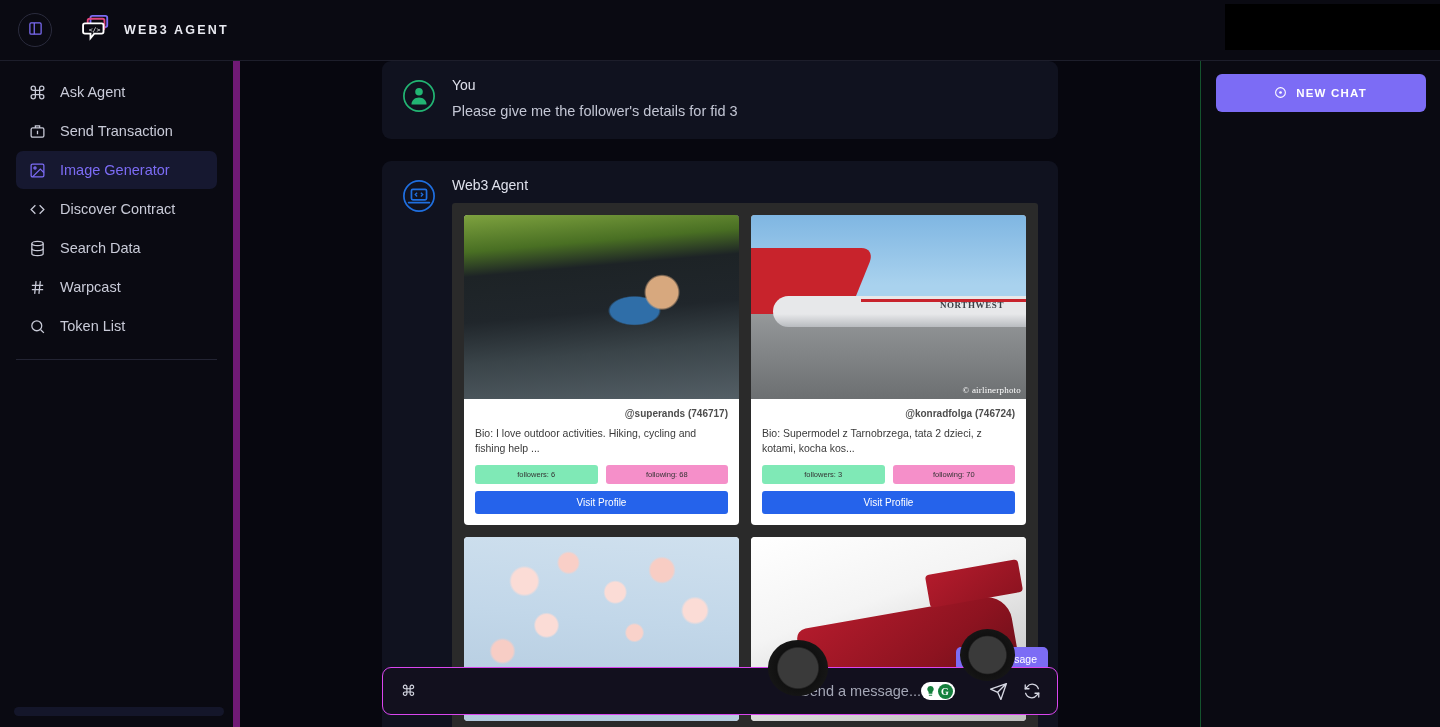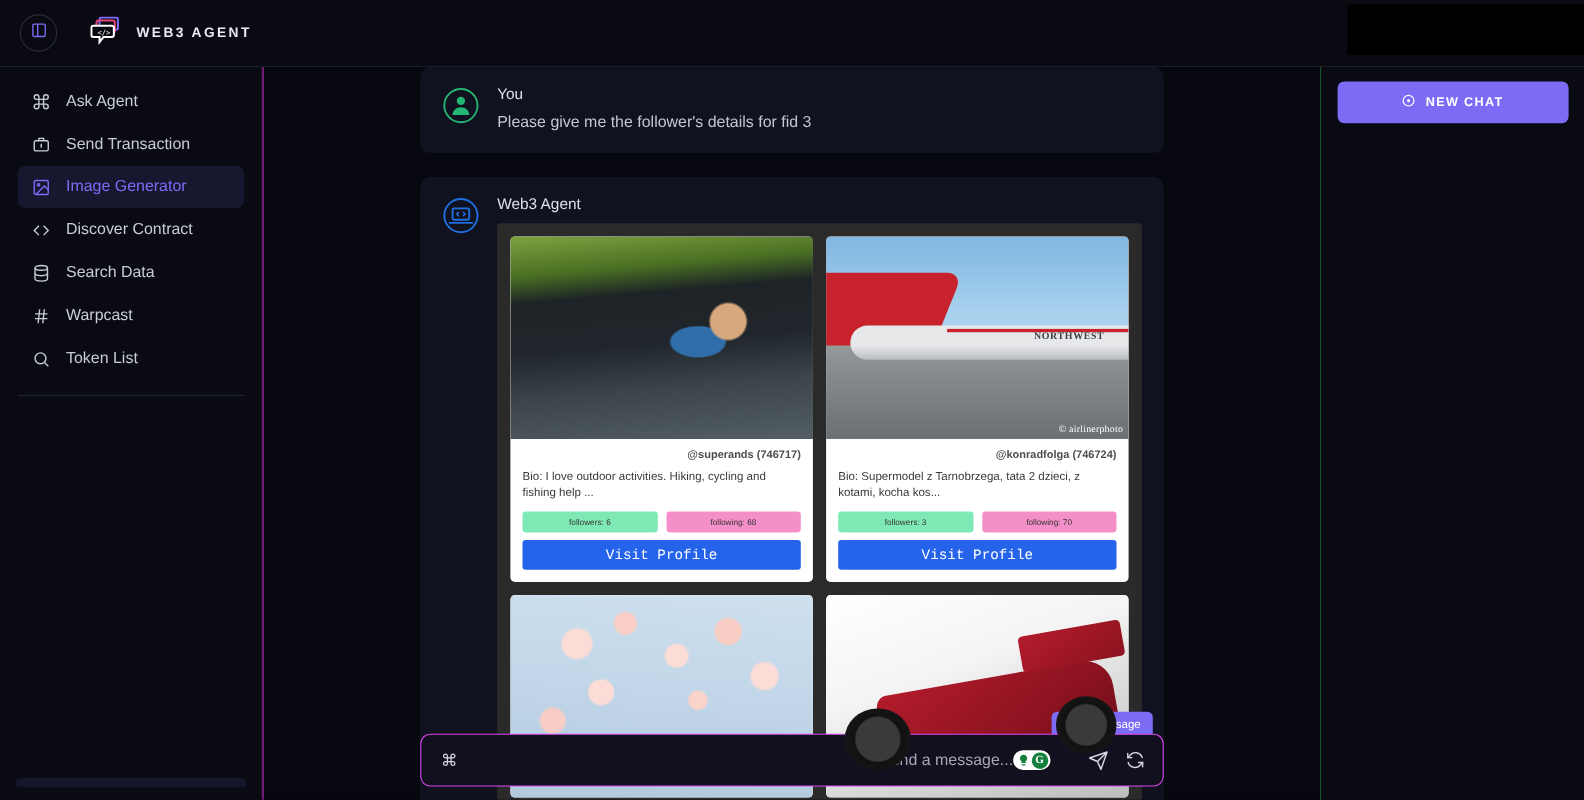--- a/index.html
+++ b/index.html
@@ -30,21 +30,21 @@
   }
   .header-black-box {
     position: absolute; right: 0px; top: 4px;
     width: 215px; height: 46px; background: #000000;
   }
 
   
   .sidebar {
     position: absolute; top: 61px; left: 0; width: 240px; height: 666px;
     background: #0a0a12;
-    border-right: 2px solid #701a75;
+    border-right: 7px solid #701a75;
   }
   .nav { padding: 12px 16px 0 16px; }
   .nav-item {
     display: flex; align-items: center; gap: 14px;
     height: 38px; padding: 0 12px; border-radius: 7px;
     color: #c9cbd8; font-size: 14.5px; cursor: pointer;
     margin-bottom: 1px;
   }
   .nav-item .nav-ico {
     width: 18px; height: 18px; display: flex;
@@ -110,22 +110,22 @@
   .pc-badges { display: flex; gap: 8px; margin-bottom: 7px; }
   .badge {
     flex: 1; border-radius: 3px; text-align: center;
     font-size: 7.5px; color: #333; padding: 5px 0;
   }
   .badge.followers { background: #7fe9b6; }
   .badge.following { background: #f58fc9; }
   .visit-btn {
     width: 100%; background: #2563eb; color: #ffffff;
     border: none; border-radius: 3px; padding: 6px 0;
-    font-size: 13px; cursor: pointer;
-    font-family: Liberation Mono, monospace;
+    font-size: 10px; cursor: pointer;
+    font-family: Liberation Sans, sans-serif;
   }
 
   
   .img-car {
     width:100%; height:100%;
     background:
       radial-gradient(circle at 72% 42%, #d7a87e 0 7%, transparent 8%),
       radial-gradient(ellipse at 62% 52%, #2f6ea8 0 10%, transparent 11%),
       linear-gradient(175deg, #7ea23f 0%, #496f23 18%, #1d2326 30%, #20262b 52%, #3a4449 72%, #545f66 100%),
       radial-gradient(circle at 18% 18%, #bfe07a 0 22%, transparent 23%),

